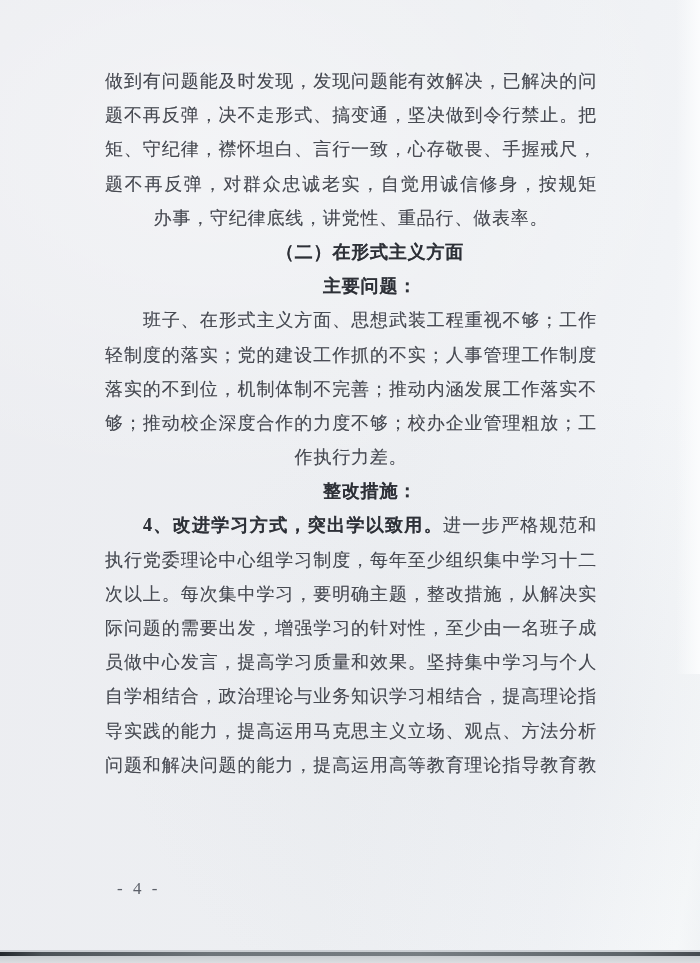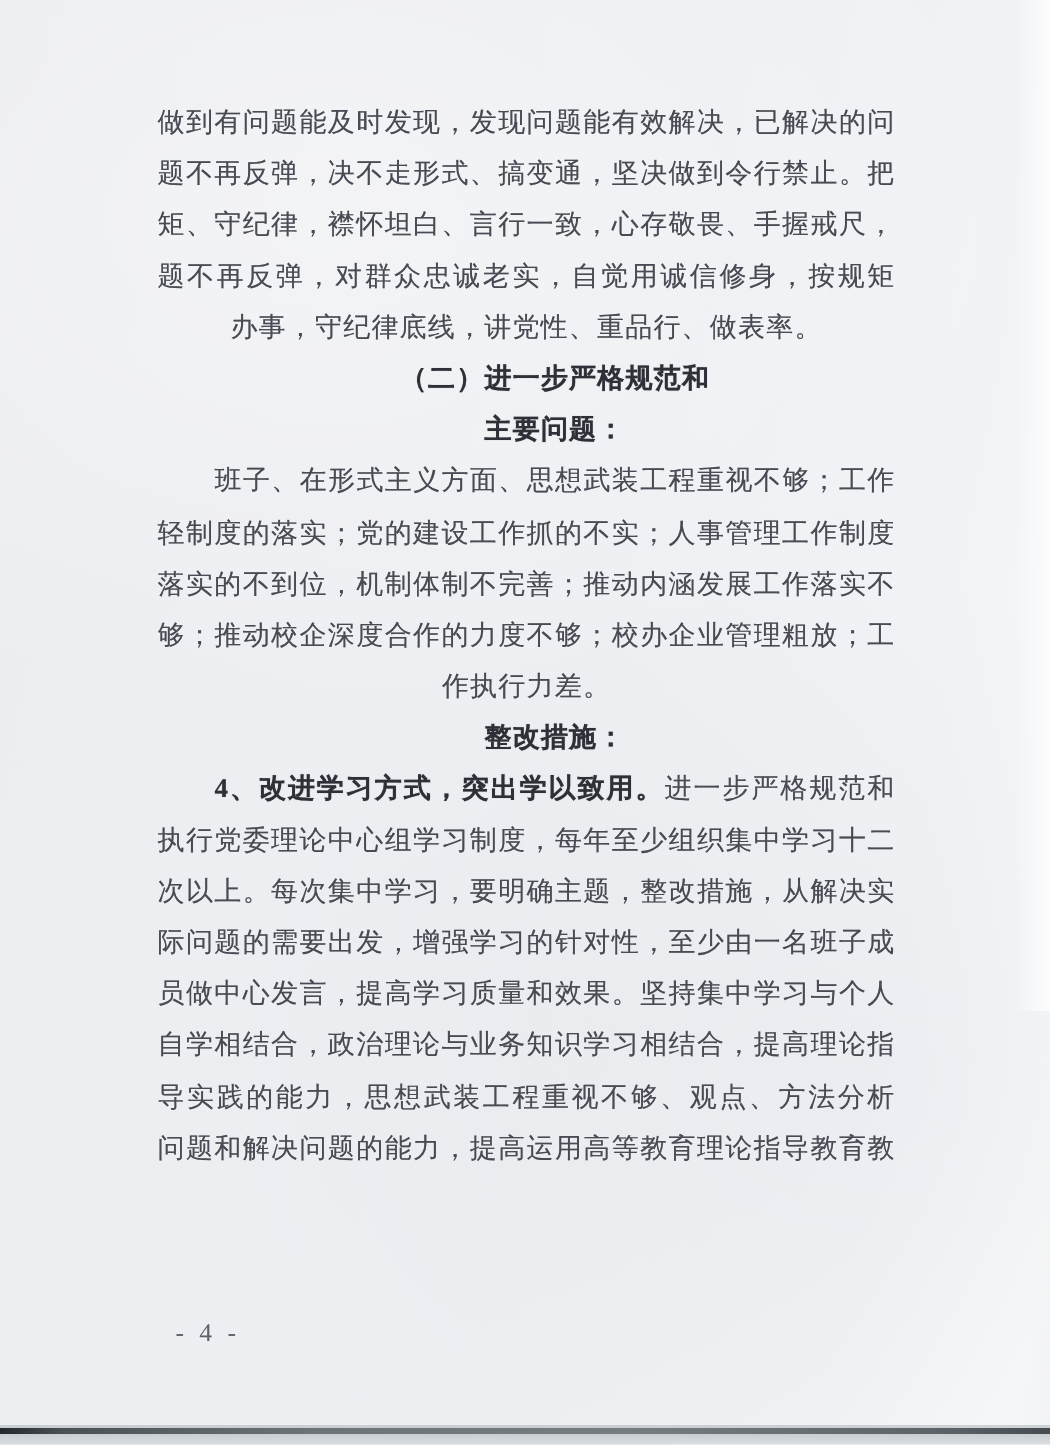--- a/index.html
+++ b/index.html
@@ -96,35 +96,35 @@
 
 <div class="paper"></div>
 <div class="right-light-band"></div>
 
 <div class="doc">
     <div class="line fill"><span>做到有问题能及时发现，发现问题能有效解决，已解决的问</span></div>
     <div class="line fill"><span>题不再反弹，决不走形式、搞变通，坚决做到令行禁止。把</span></div>
     <div class="line fill"><span>矩、守纪律，襟怀坦白、言行一致，心存敬畏、手握戒尺，</span></div>
     <div class="line fill"><span>题不再反弹，对群众忠诚老实，自觉用诚信修身，按规矩</span></div>
     <div class="line"><span>办事，守纪律底线，讲党性、重品行、做表率。</span></div>
-    <div class="line indent"><span class="b">（二）进一步严格规范和</span></div>
+    <div class="line indent"><span class="b">（二）在形式主义方面</span></div>
     <div class="line indent"><span class="b">主要问题：</span></div>
     <div class="line fill indent"><span>班子、在形式主义方面、思想武装工程重视不够；工作</span></div>
     <div class="line fill"><span>轻制度的落实；党的建设工作抓的不实；人事管理工作制度</span></div>
     <div class="line fill"><span>落实的不到位，机制体制不完善；推动内涵发展工作落实不</span></div>
     <div class="line fill"><span>够；推动校企深度合作的力度不够；校办企业管理粗放；工</span></div>
     <div class="line"><span>作执行力差。</span></div>
     <div class="line indent"><span class="b">整改措施：</span></div>
     <div class="line fill indent"><span class="b">4、改进学习方式，突出学以致用。</span><span>进一步严格规范和</span></div>
     <div class="line fill"><span>执行党委理论中心组学习制度，每年至少组织集中学习十二</span></div>
     <div class="line fill"><span>次以上。每次集中学习，要明确主题，整改措施，从解决实</span></div>
     <div class="line fill"><span>际问题的需要出发，增强学习的针对性，至少由一名班子成</span></div>
     <div class="line fill"><span>员做中心发言，提高学习质量和效果。坚持集中学习与个人</span></div>
     <div class="line fill"><span>自学相结合，政治理论与业务知识学习相结合，提高理论指</span></div>
-    <div class="line fill"><span>导实践的能力，思想武装工程重视不够、观点、方法分析</span></div>
+    <div class="line fill"><span>导实践的能力，提高运用马克思主义立场、观点、方法分析</span></div>
     <div class="line fill"><span>问题和解决问题的能力，提高运用高等教育理论指导教育教</span></div>
   </div>
 
 <div class="page-num">- 4 -</div>
 
 <div class="bottom-edge-above"></div>
 <div class="bottom-edge-shadow"></div>
 <div class="bottom-edge-below"></div>
 
 </body></html>

